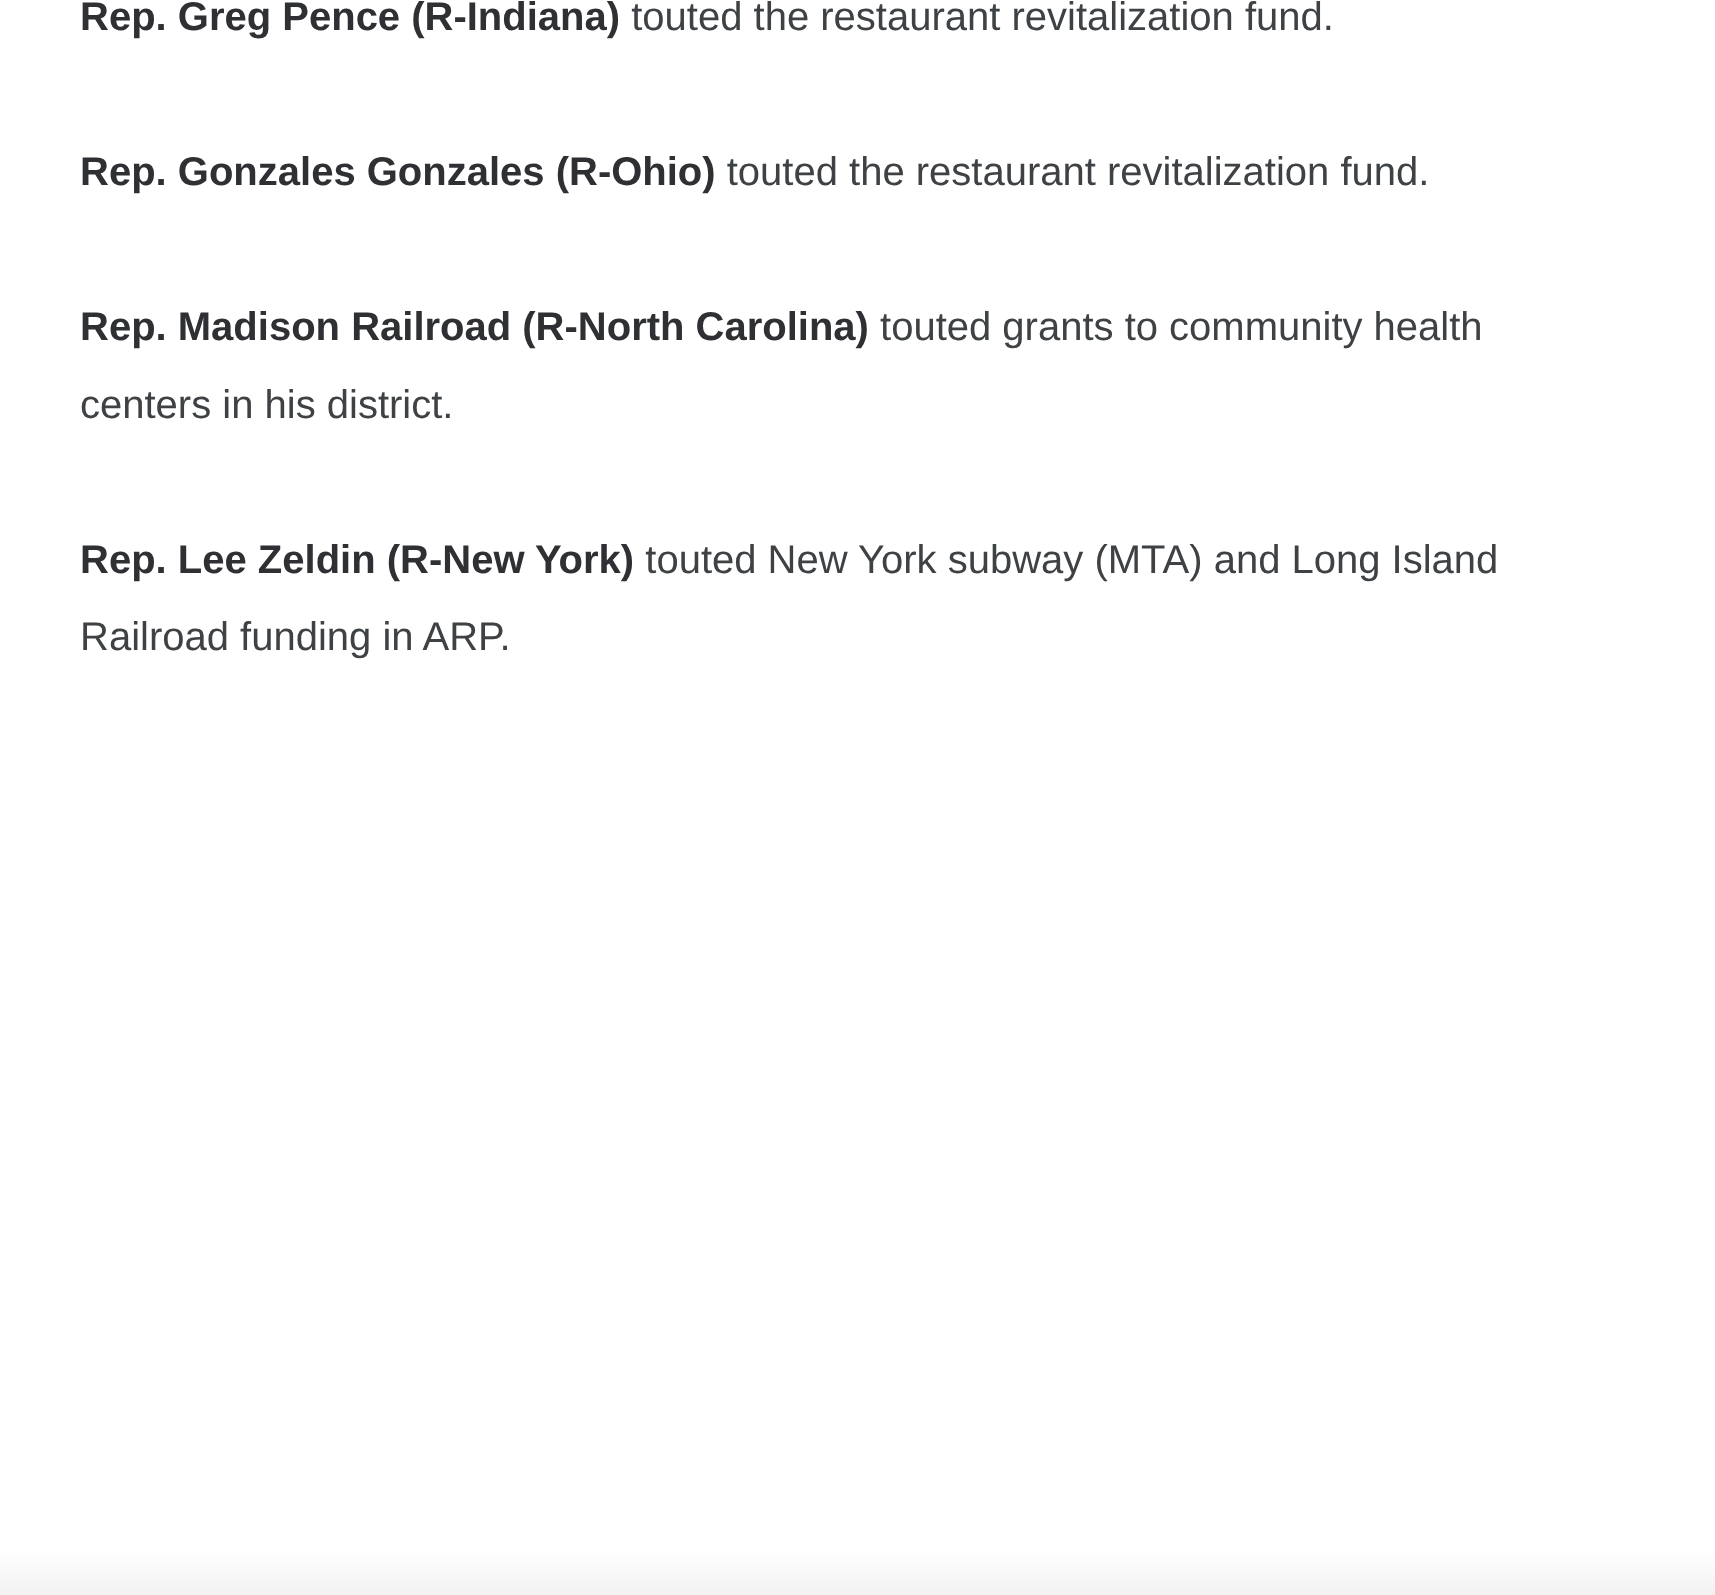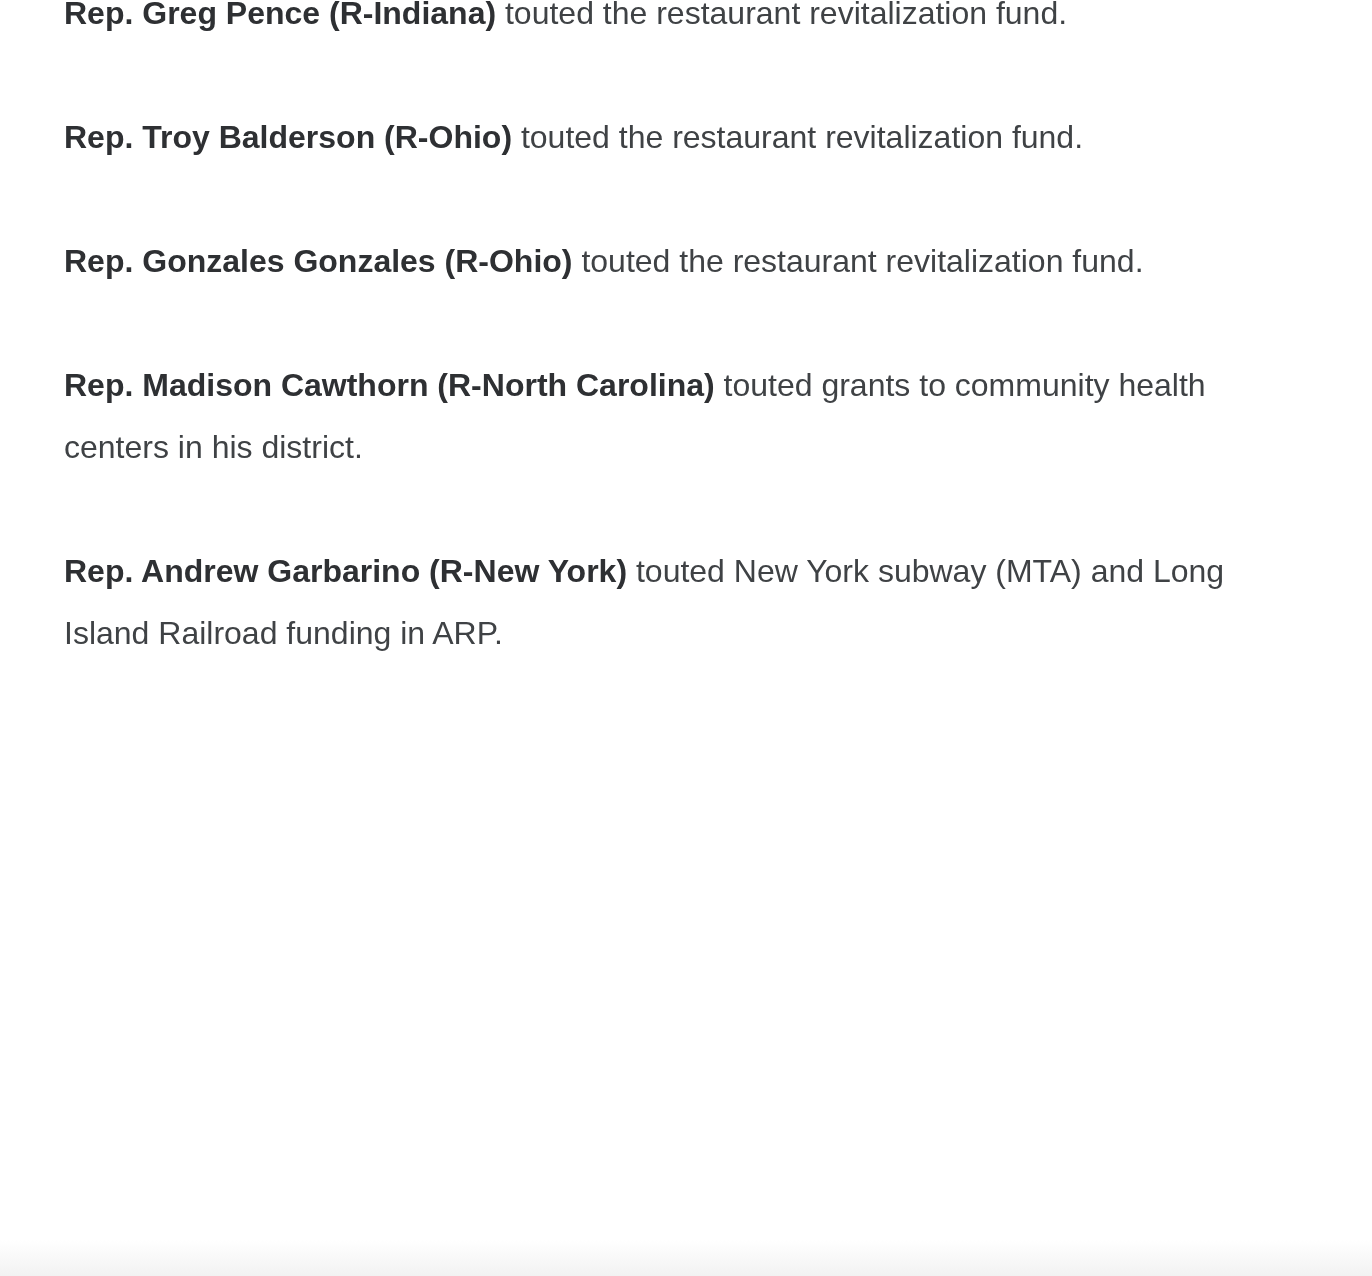--- a/index.html
+++ b/index.html
@@ -43,24 +43,23 @@
   }
 </style>
 </head>
 <body>
 
 <main class="article">
 
   <p class="para"><strong>Rep. Greg Pence (R-Indiana)</strong><span> touted the restaurant revitalization fund.</span></p>
 
 
-  <p class="para"><strong>Rep. Troy Balderson (R-Ohio)</strong><span> touted the restaurant revitalization fund.</span></p>
 
   <p class="para"><strong>Rep. Gonzales Gonzales (R-Ohio)</strong><span> touted the restaurant revitalization fund.</span></p>
 
-  <p class="para"><strong>Rep. Madison Cawthorn (R-North Carolina)</strong><span> touted grants to community health centers in his district.</span></p>
+  <p class="para"><strong>Rep. Madison Railroad (R-North Carolina)</strong><span> touted grants to community health centers in his district.</span></p>
 
 
+  <p class="para"><strong>Rep. Lee Zeldin (R-New York)</strong><span> touted New York subway (MTA) and Long Island Railroad funding in ARP.</span></p>
 
-  <p class="para"><strong>Rep. Andrew Garbarino (R-New York)</strong><span> touted New York subway (MTA) and Long Island Railroad funding in ARP.</span></p>
 </main>
 
 <div class="bottom-fade"></div>
 
 </body></html>

